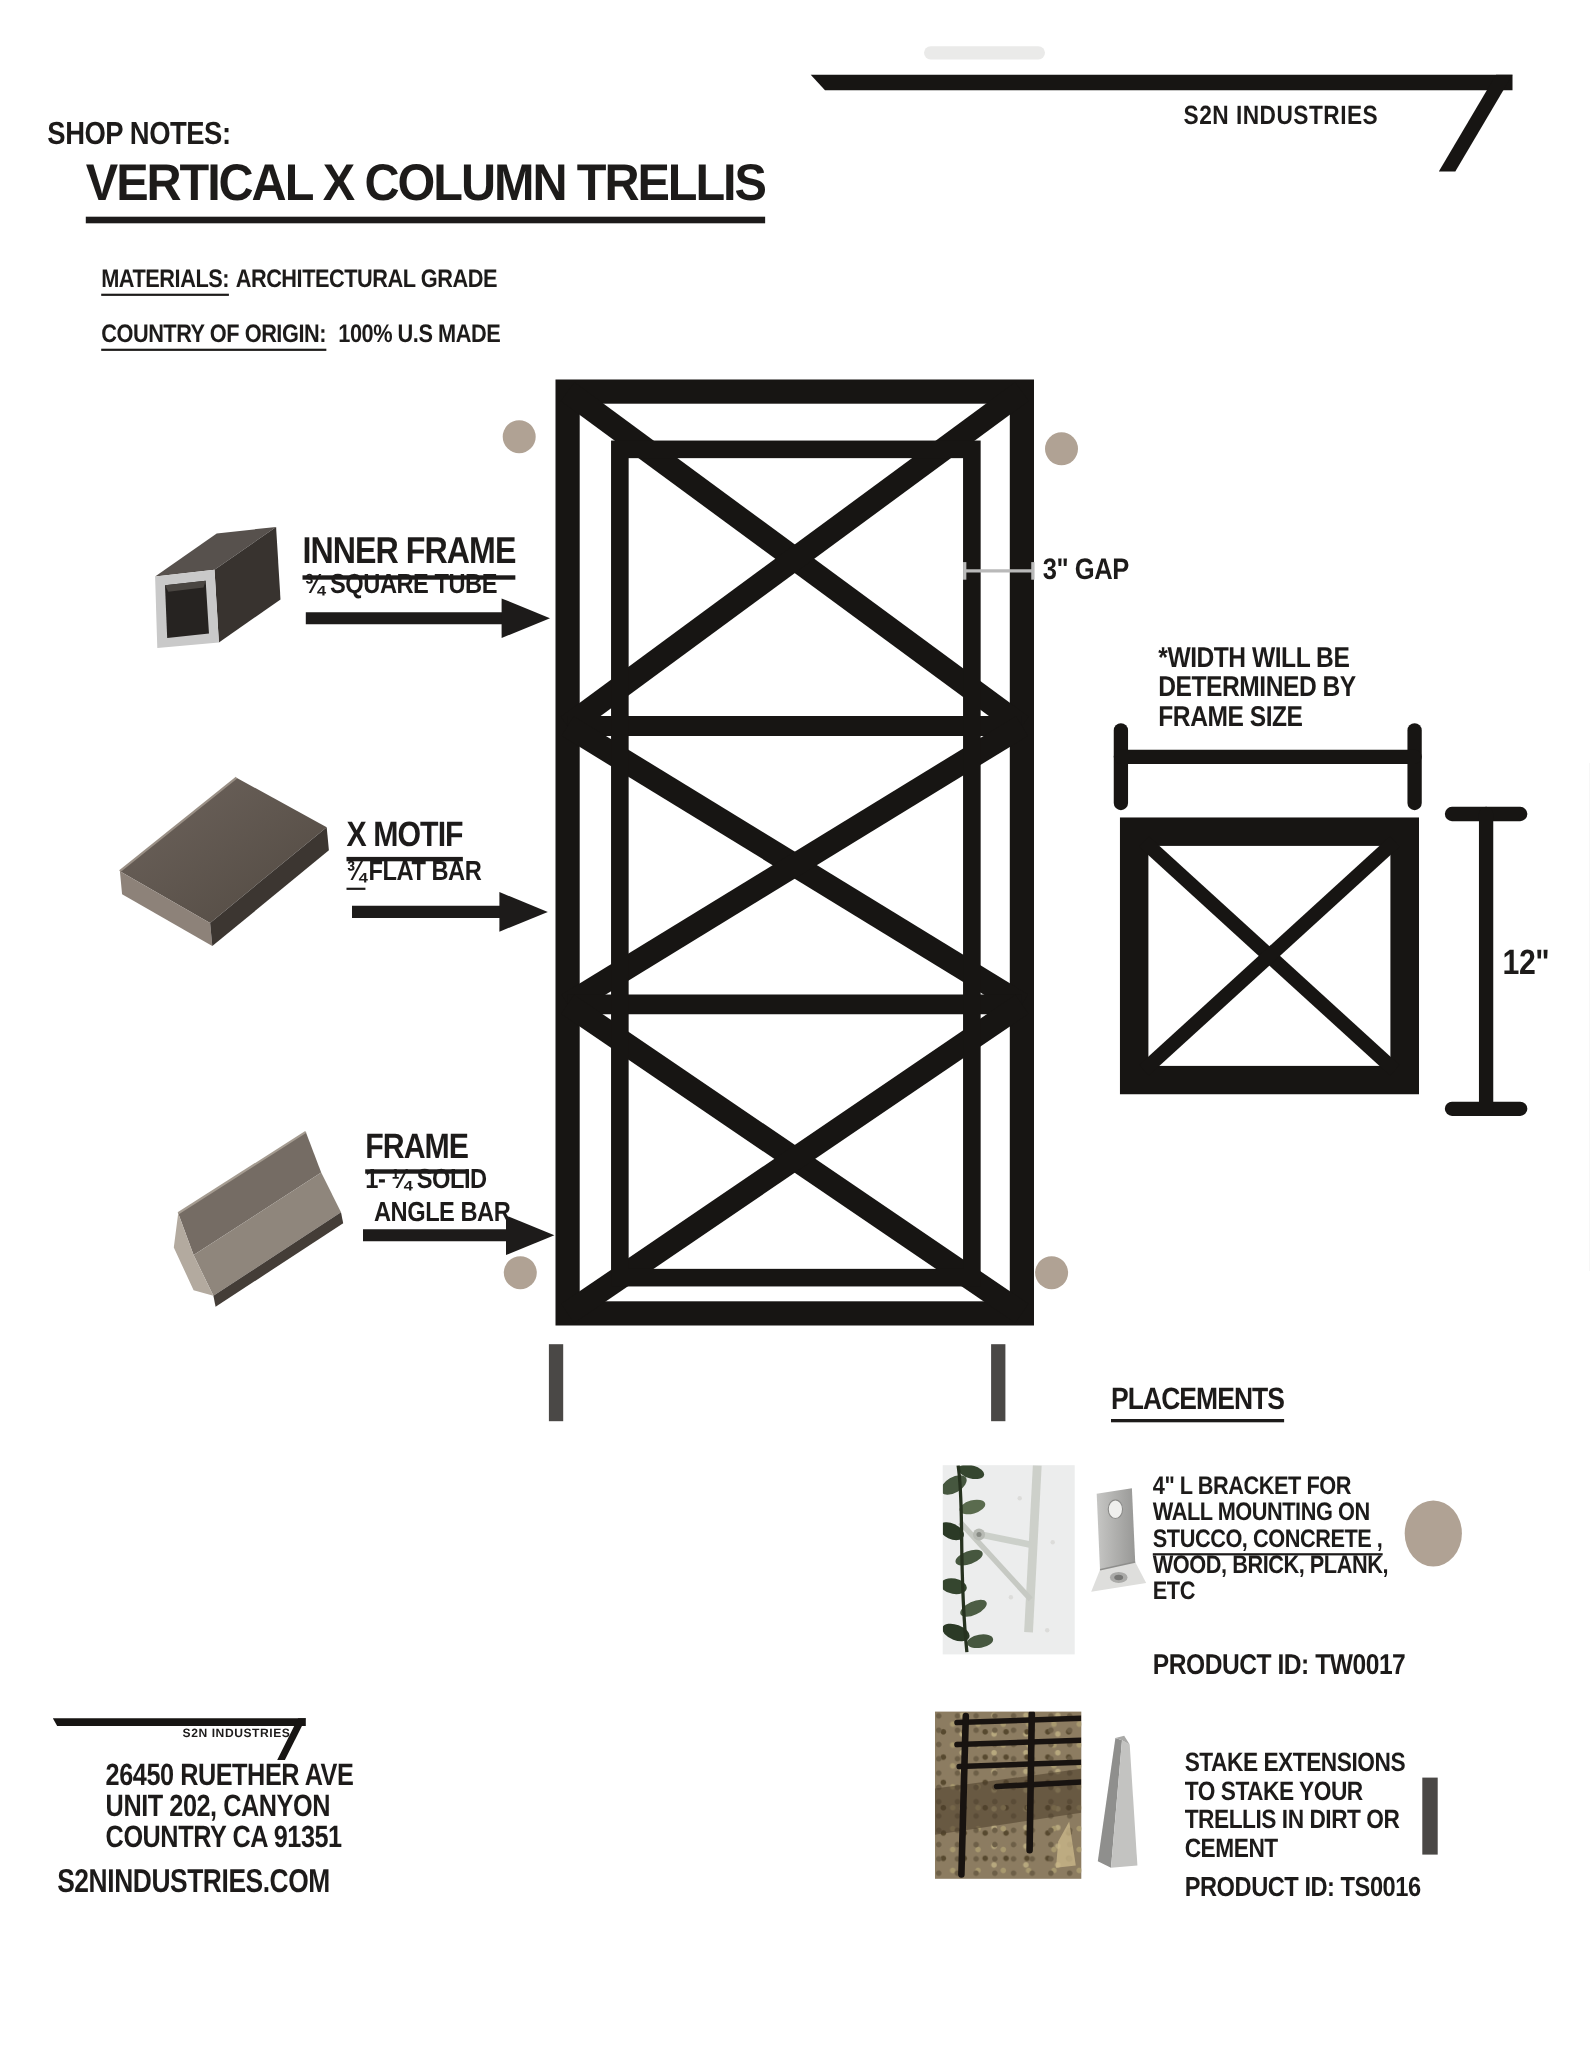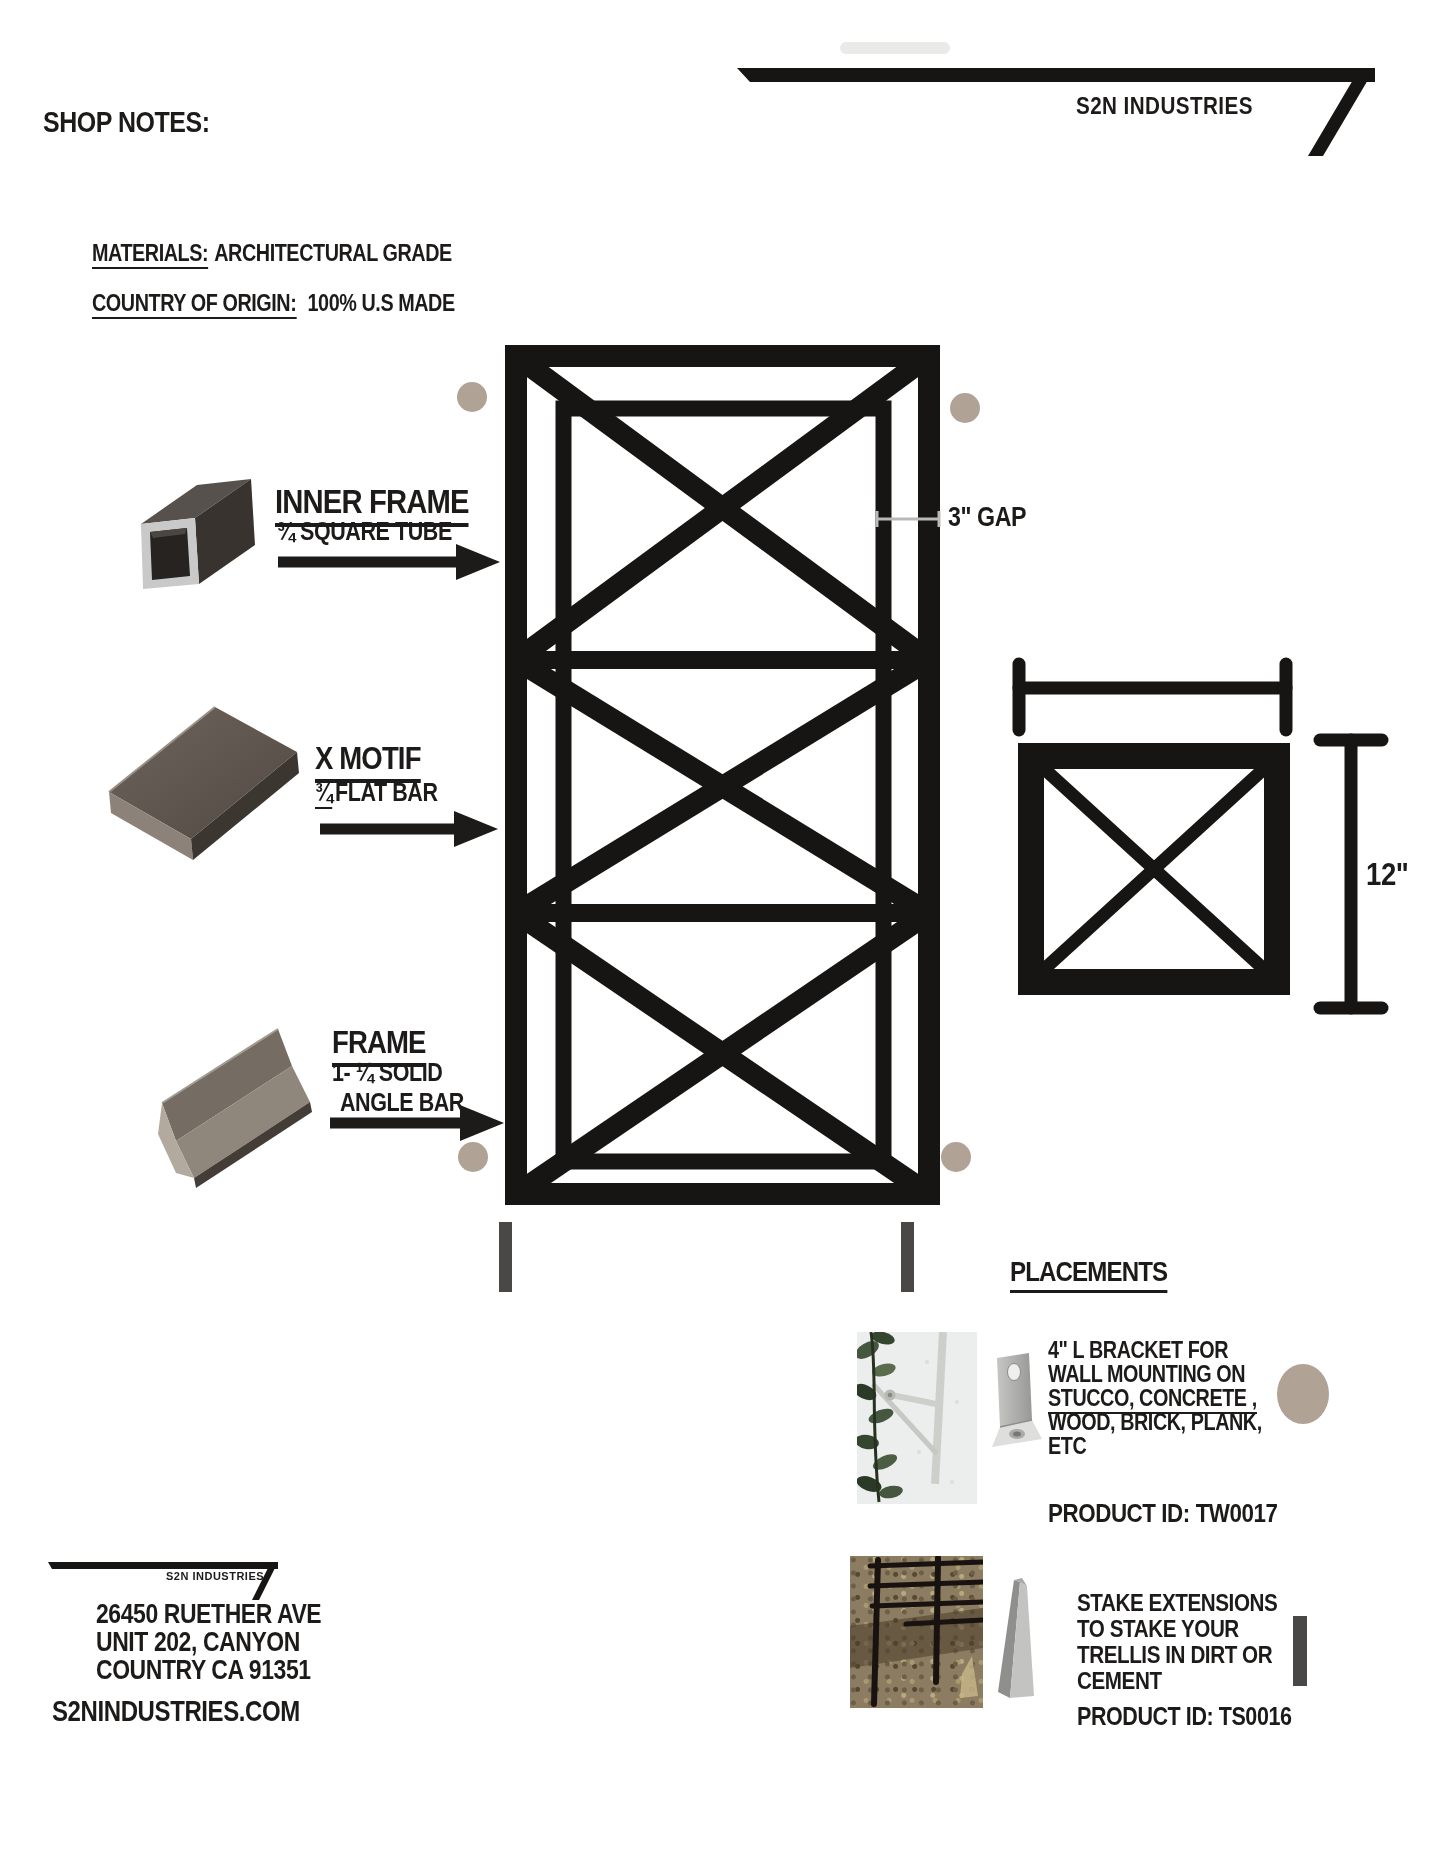--- a/index.html
+++ b/index.html
@@ -41,20 +41,23 @@
 
   <div class="abs smudge" style="left:840px;top:42px;width:110px;height:12px;"></div>
 
   <svg class="abs" style="left:695px;top:52px;" width="715" height="120" viewBox="0 0 715 120">
     <polygon points="42,16 680,16 680,30 55,30" fill="#171513"></polygon>
     <polygon points="665,16 680,16 628,104 613,104" fill="#171513"></polygon>
   </svg>
   <div class="abs b cx" style="left:1076px;top:92px;font-size:24px;letter-spacing:0.5px;">S2N INDUSTRIES</div>
 
   <div class="abs b cx" style="left:43px;top:106px;font-size:29px;">SHOP NOTES:</div>
+  <div class="abs" style="left:78px;top:138px;">
+    <span class="title">VERTICAL X COLUMN TRELLIS</span>
+  </div>
   <div class="abs b cx" style="left:92px;top:240px;font-size:23px;">
     <span class="u2" style="border-bottom-width:2px;">MATERIALS:</span><span style="margin-left:7px;">ARCHITECTURAL GRADE</span>
   </div>
   <div class="abs b cx" style="left:92px;top:290px;font-size:23px;">
     <span class="u2" style="border-bottom-width:2px;">COUNTRY OF ORIGIN:</span><span style="margin-left:13px;">100% U.S MADE</span>
   </div>
 
   <svg class="abs" style="left:133px;top:468px;" width="128" height="130" viewBox="0 0 128 130">
     <polygon points="8,56 62,50 118,11 64,17" fill="#57514d"></polygon>
     <polygon points="62,50 118,11 122,77 66,116" fill="#38332f"></polygon>
@@ -125,20 +128,25 @@
     <circle cx="33" cy="827" r="15" fill="#b0a294"></circle>
     <circle cx="516" cy="827" r="15" fill="#b0a294"></circle>
     <g stroke="#b9b9b9" stroke-width="3">
       <line x1="437" y1="189" x2="499" y2="189"></line>
       <line x1="437" y1="181" x2="437" y2="197"></line>
       <line x1="499" y1="181" x2="499" y2="197"></line>
     </g>
   </svg>
   <div class="abs b cx" style="left:948px;top:502px;font-size:27px;">3" GAP</div>
 
+  <div class="abs" style="left:1053px;top:584px;">
+    <div class="b cx line" style="font-size:26px;line-height:27px;">*WIDTH WILL BE</div>
+    <div class="b cx line" style="font-size:26px;line-height:27px;">DETERMINED BY</div>
+    <div class="b cx line" style="font-size:26px;line-height:27px;">FRAME SIZE</div>
+  </div>
   <svg class="abs" style="left:1005px;top:656px;" width="295" height="82" viewBox="0 0 295 82">
     <g stroke="#171513" stroke-width="13" stroke-linecap="round">
       <line x1="14" y1="8" x2="14" y2="74"></line>
       <line x1="281" y1="8" x2="281" y2="74"></line>
       <line x1="14" y1="32" x2="281" y2="32"></line>
     </g>
   </svg>
 
   <svg class="abs" style="left:1018px;top:743px;" width="272" height="252" viewBox="0 0 272 252">
     <rect x="13" y="13" width="246" height="226" fill="#ffffff" stroke="#171513" stroke-width="26"></rect>

